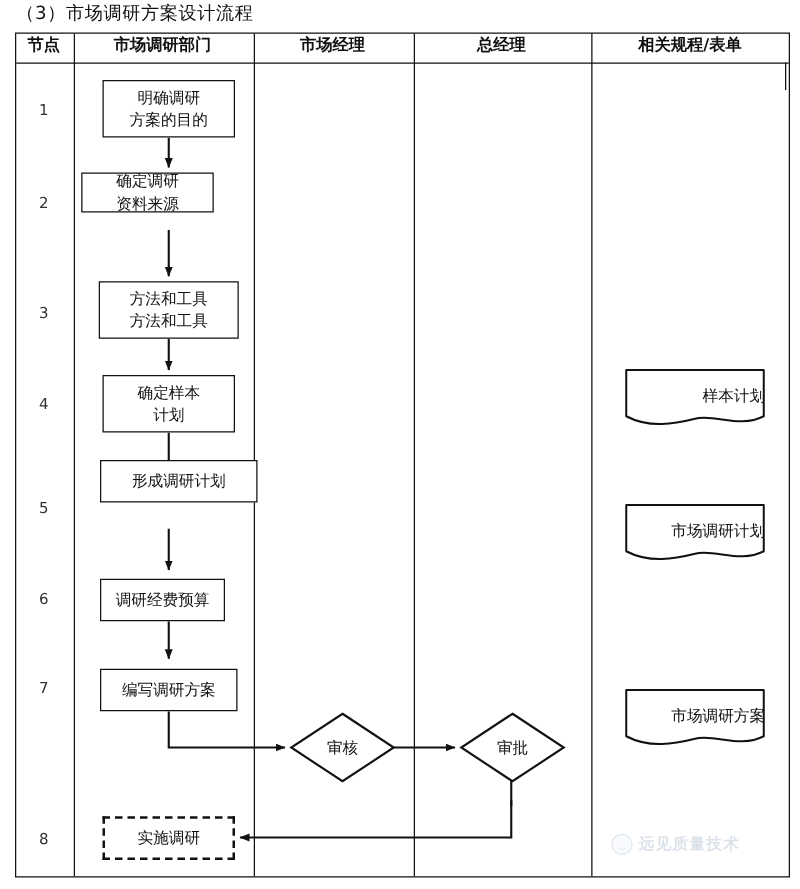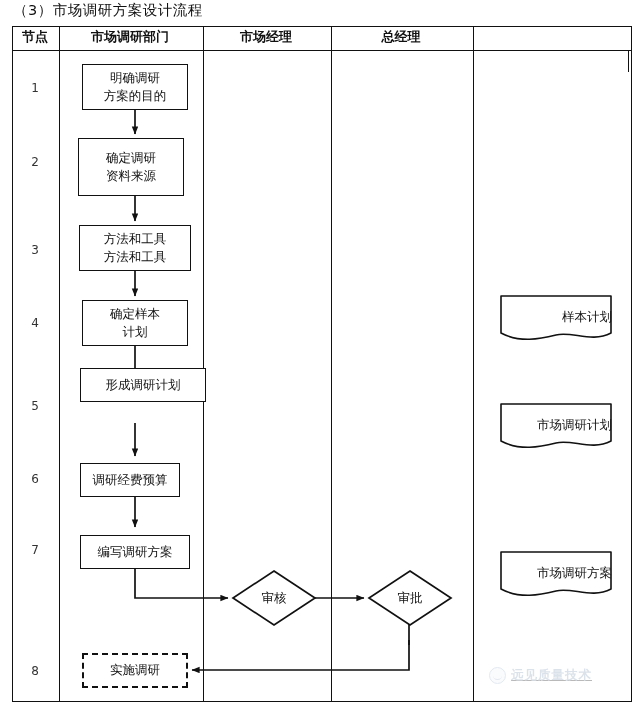--- a/index.html
+++ b/index.html
@@ -103,20 +103,21 @@
     <div class="col-div" style="left:46px;"></div>
     <div class="col-div" style="left:190px;"></div>
     <div class="col-div" style="left:318px;"></div>
     <div class="col-div" style="left:460px;"></div>
   </div>
 
   <div class="hdr" style="left:12px;width:46px;">节点</div>
   <div class="hdr" style="left:58px;width:144px;">市场调研部门</div>
   <div class="hdr" style="left:202px;width:128px;">市场经理</div>
   <div class="hdr" style="left:330px;width:142px;">总经理</div>
+  <div class="hdr" style="left:472px;width:160px;">相关规程/表单</div>
 
   <div class="tickmark" style="left:628px;top:50px;height:22px;"></div>
 
   <div class="node-num" style="left:12px;top:81px;">1</div>
   <div class="node-num" style="left:12px;top:155px;">2</div>
   <div class="node-num" style="left:12px;top:243px;">3</div>
   <div class="node-num" style="left:12px;top:316px;">4</div>
   <div class="node-num" style="left:12px;top:399px;">5</div>
   <div class="node-num" style="left:12px;top:472px;">6</div>
   <div class="node-num" style="left:12px;top:543px;">7</div>
@@ -142,21 +143,21 @@
     <g stroke="#111" stroke-width="1.7" fill="none">
       <line x1="409" y1="622" x2="409" y2="645"></line>
     </g>
   </svg>
 
   <div class="pbox" style="left:82px;top:64px;width:106px;height:46px;">
     <span>明确调研</span>
     <span>方案的目的</span>
   </div>
 
-  <div class="pbox" style="left:78px;top:138px;width:106px;height:58px;">
+  <div class="pbox" style="left:65px;top:138px;width:106px;height:32px;">
     <span>确定调研</span>
     <span>资料来源</span>
   </div>
 
   <div class="pbox" style="left:79px;top:225px;width:112px;height:46px;">
     <span>方法和工具</span>
     <span>方法和工具</span>
   </div>
 
   <div class="pbox" style="left:82px;top:300px;width:106px;height:46px;">
@@ -208,18 +209,18 @@
     <div class="doc-label" style="top:14px;">市场调研计划</div>
   </div>
 
   <div class="docshape" style="left:500px;top:551px;width:112px;height:50px;">
     <svg width="112" height="50" viewBox="0 0 112 50">
       <path d="M1,1 L111,1 L111,38 C92,48 72,36 56,40 C40,44 20,48 1,38 Z" fill="#fff" stroke="#111" stroke-width="1.6" stroke-linejoin="round"></path>
     </svg>
     <div class="doc-label" style="top:14px;">市场调研方案</div>
   </div>
 
-  <div class="watermark" style="left:489px;top:667px;text-decoration:underline;">
+  <div class="watermark" style="left:489px;top:667px;">
     <span class="wm-logo"></span>
     <span class="wm-text">远见质量技术</span>
   </div>
 
 </div>
 
 </body></html>

